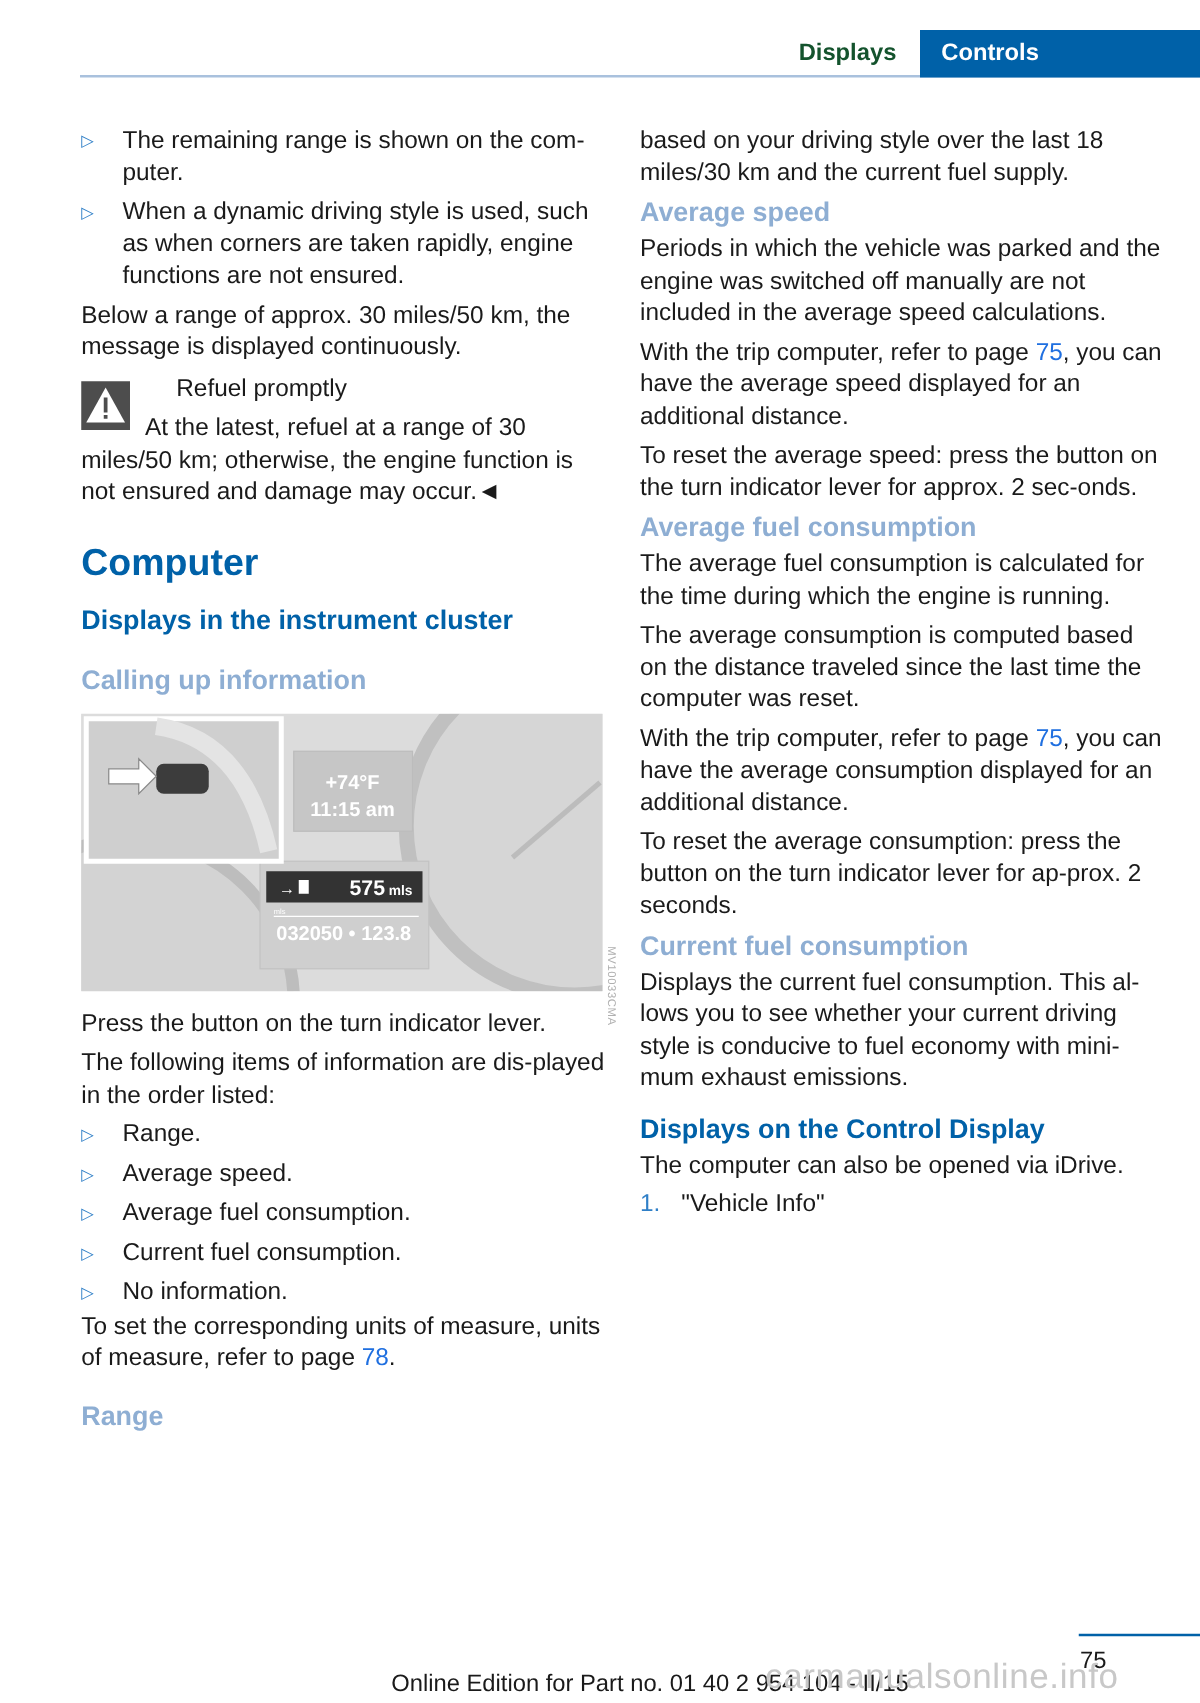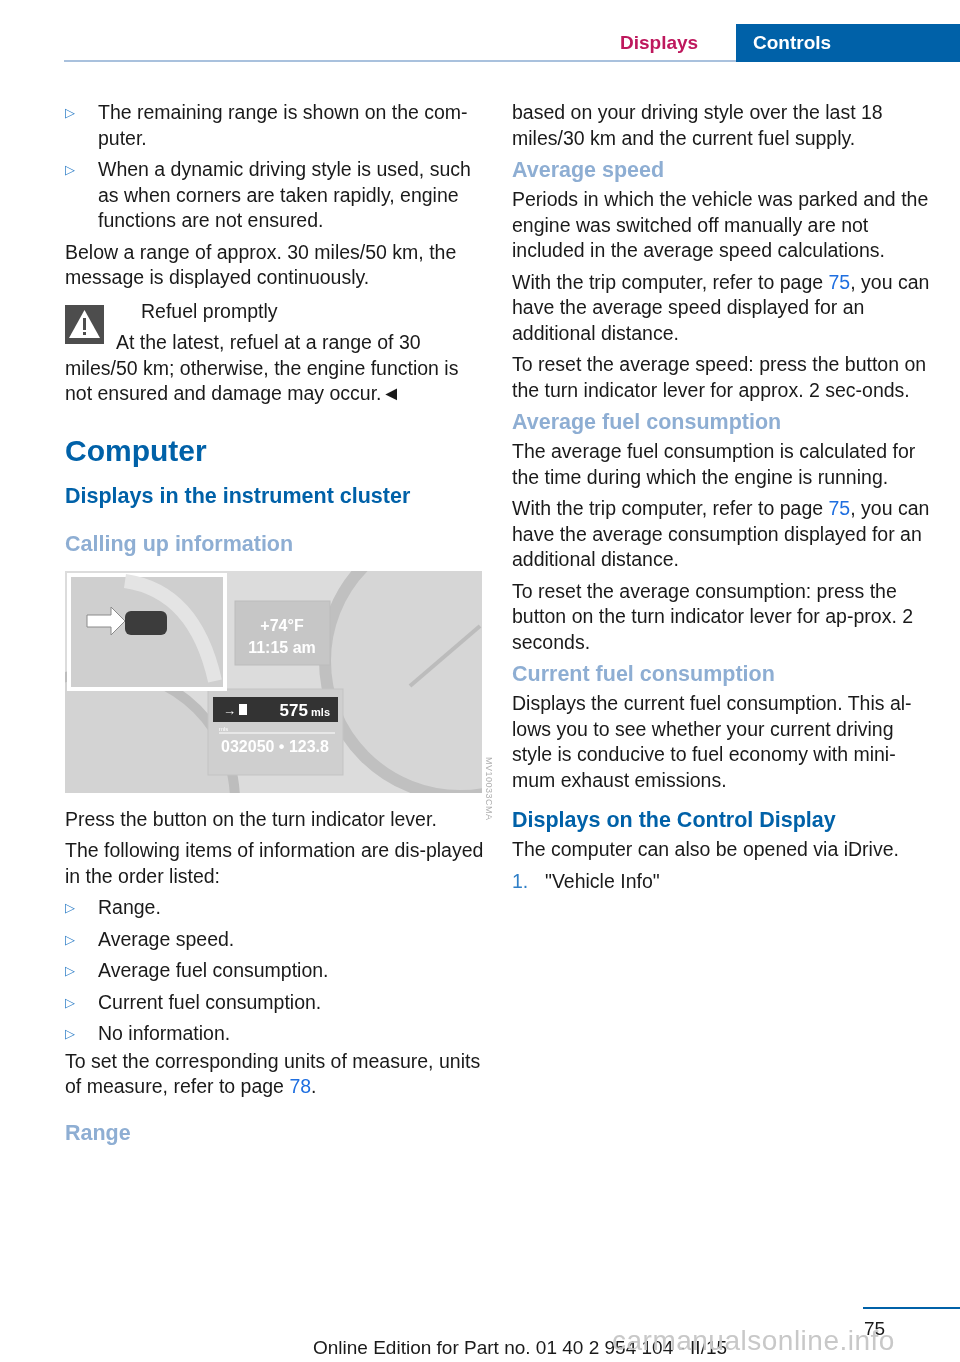--- a/index.html
+++ b/index.html
@@ -1,21 +1,21 @@
 <!DOCTYPE html>
 <html><head>
   <meta charset="utf-8">
   <style>
     * { box-sizing: border-box; margin: 0; padding: 0; }
     html, body { width: 960px; height: 1362px; background: #ffffff; overflow: hidden; }
     body { position: relative; font-family: "Liberation Sans", sans-serif; color: #1a1a1a; font-size: 19.5px; line-height: 25.5px; }
 
     
     .header-rule { position: absolute; left: 64px; top: 60px; width: 896px; height: 2px; background: #a9c1dd; }
-    .header-tab-displays { position: absolute; left: 620px; top: 24px; width: 116px; height: 38px; color: #be185d; font-weight: bold; font-size: 19px; line-height: 38px; }
+    .header-tab-displays { position: absolute; left: 620px; top: 24px; width: 116px; height: 38px; color: #14532d; font-weight: bold; font-size: 19px; line-height: 38px; text-align: center; }
     .header-tab-controls { position: absolute; left: 736px; top: 24px; width: 249px; height: 38px; background: #0061a8; color: #ffffff; font-weight: bold; font-size: 19px; line-height: 38px; padding-left: 17px; }
 
     .col { position: absolute; top: 100px; }
     .col-left { left: 65px; width: 420px; }
     .col-right { left: 512px; width: 420px; }
 
     p { margin: 0 0 6px 0; }
     .bullet { position: relative; padding-left: 33px; margin-bottom: 6px; }
     .bullet .tri { position: absolute; left: 0; top: 0; color: #2f7fc7; font-size: 13px; }
     .num { position: relative; padding-left: 33px; margin-bottom: 6px; }
@@ -144,20 +144,21 @@
 
   <div class="h3 sp">Average speed</div>
   <p>Periods in which the vehicle was parked and the engine was switched off manually are not included in the average speed calculations.</p>
   <p>
     <span>With the trip computer, refer to page </span><span class="link">75</span><span>, you can have the average speed displayed for an additional distance.</span>
   </p>
   <p>To reset the average speed: press the button on the turn indicator lever for approx. 2 sec-onds.</p>
 
   <div class="h3 sp">Average fuel consumption</div>
   <p>The average fuel consumption is calculated for the time during which the engine is running.</p>
+  <p>The average consumption is computed based on the distance traveled since the last time the computer was reset.</p>
   <p>
     <span>With the trip computer, refer to page </span><span class="link">75</span><span>, you can have the average consumption displayed for an additional distance.</span>
   </p>
   <p>To reset the average consumption: press the button on the turn indicator lever for ap-prox. 2 seconds.</p>
 
   <div class="h3 sp">Current fuel consumption</div>
   <p>Displays the current fuel consumption. This al-lows you to see whether your current driving style is conducive to fuel economy with mini-mum exhaust emissions.</p>
 
   <div class="h2 sp">Displays on the Control Display</div>
   <p>The computer can also be opened via iDrive.</p>

